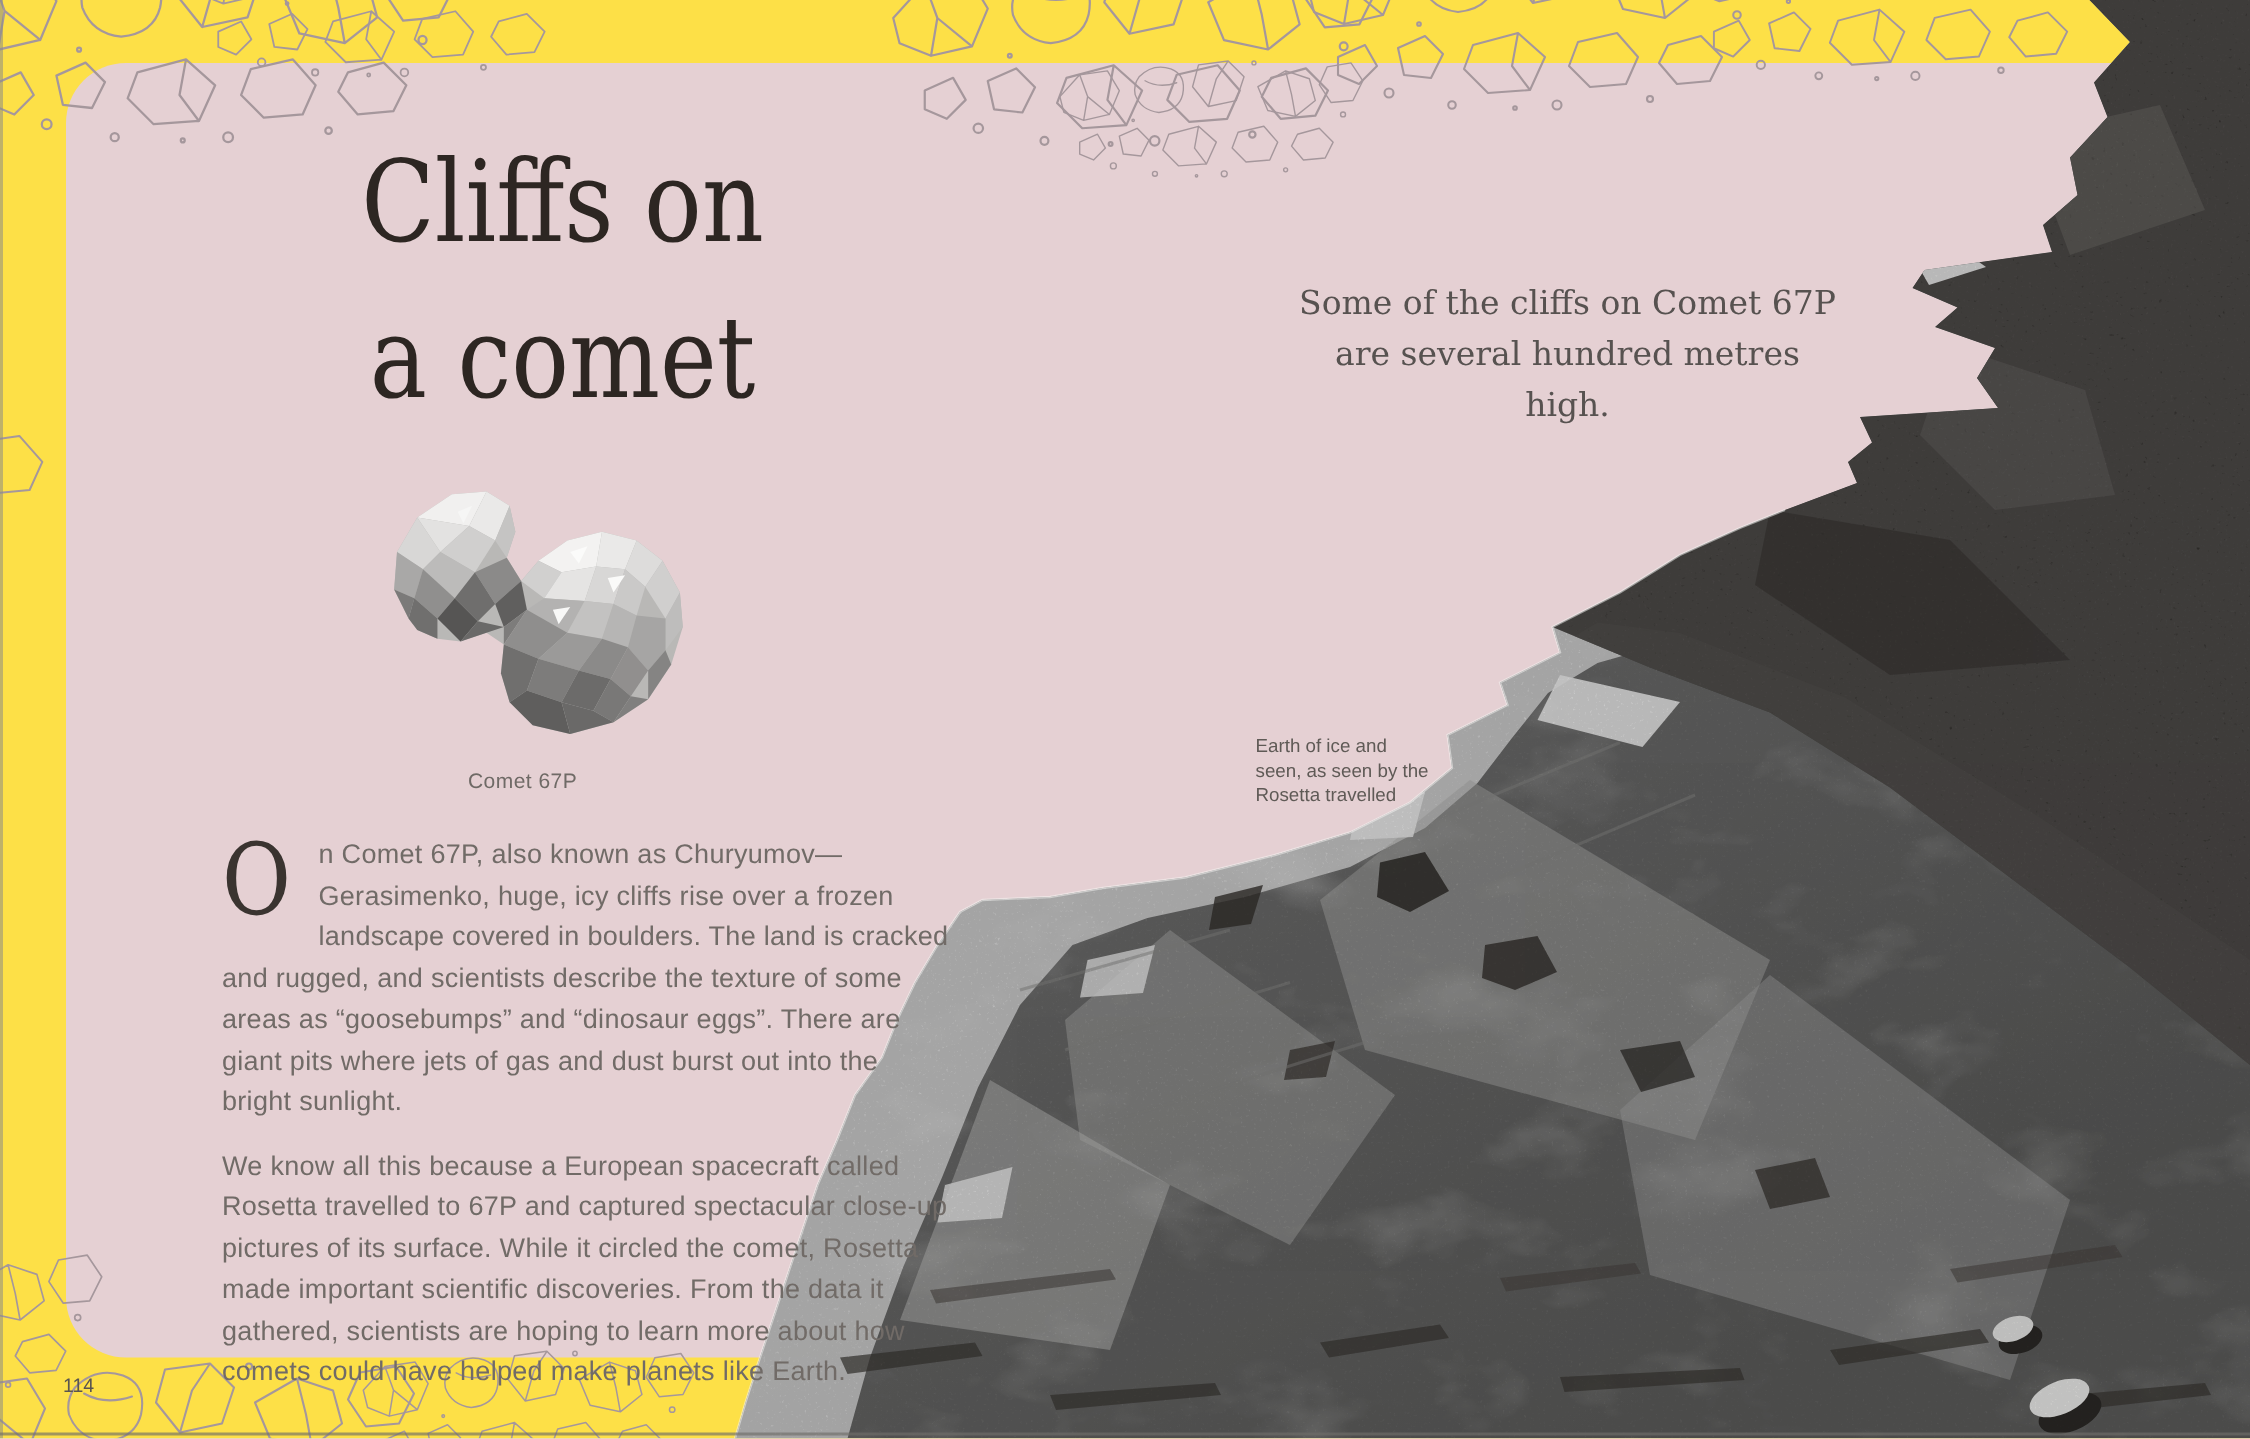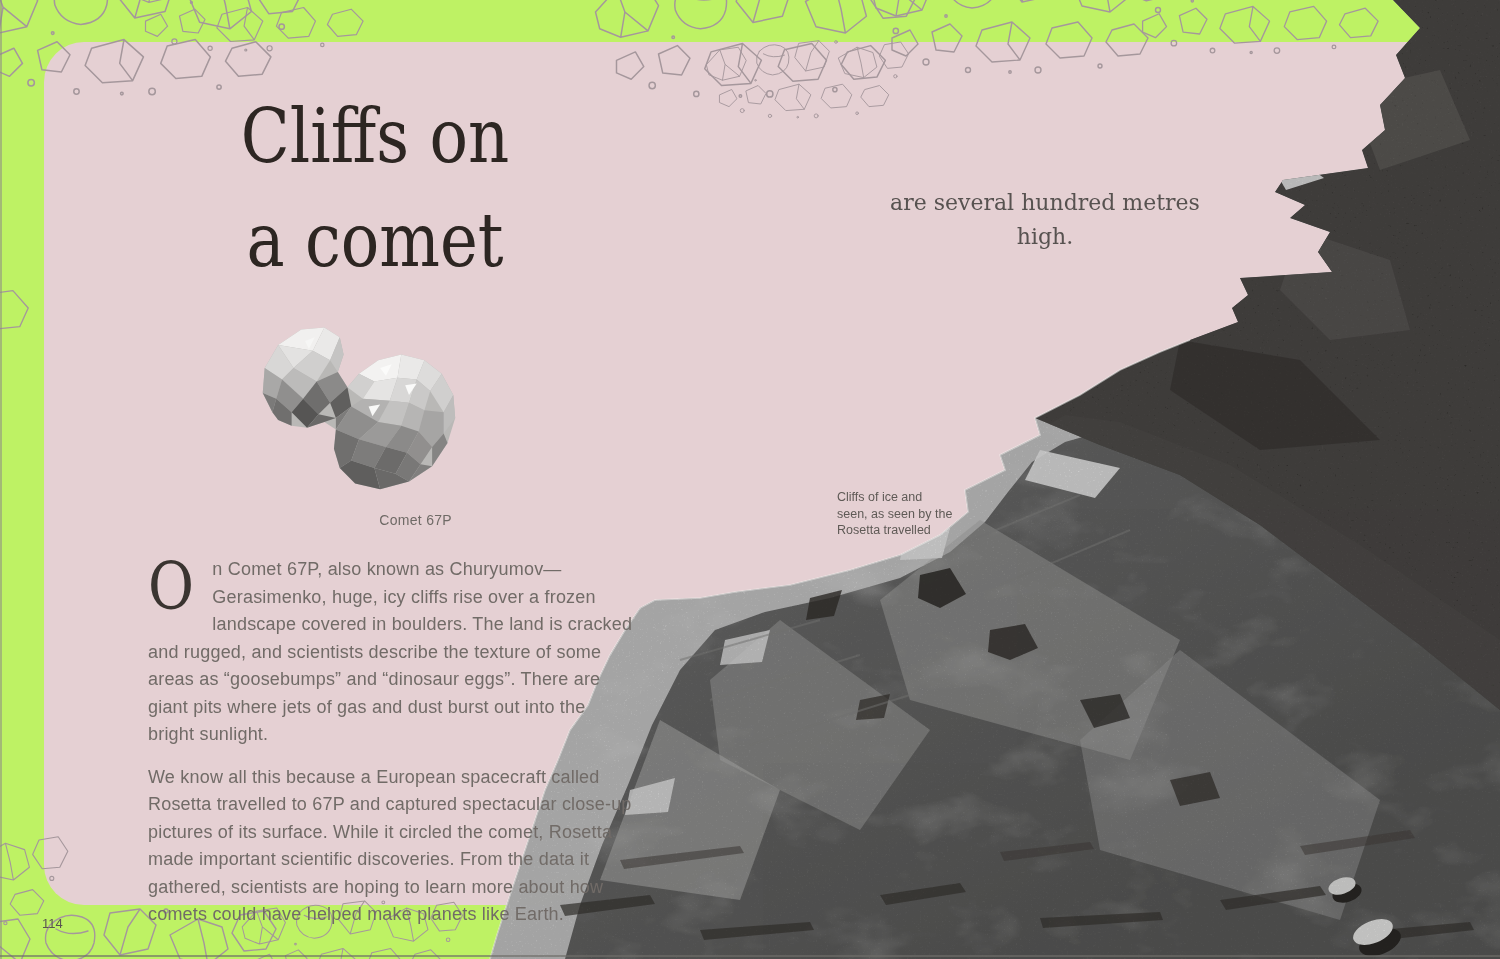--- a/index.html
+++ b/index.html
@@ -1,30 +1,30 @@
 <!DOCTYPE html>
 <html><head>
 <meta charset="utf-8">
 <style>
   html,body{margin:0;padding:0;}
   body{width:1500px;height:959px;overflow:hidden;background:#e9e4da;}
-  .stage{position:relative;width:1500px;height:959px;background:#bef264;overflow:hidden;
+  .stage{position:relative;width:1500px;height:959px;background:#fde047;overflow:hidden;
          font-family:"Liberation Sans",sans-serif;}
   .panel{position:absolute;left:44px;top:42px;right:0px;bottom:54px;background:#e5d0d3;
          border-radius:40px 6px 6px 40px;}
   .decor-svg{position:absolute;left:0;top:0;width:1500px;height:959px;pointer-events:none;}
   .decor-svg path,.decor-svg circle{stroke:#a5979c;stroke-width:1.4;fill:none;stroke-linejoin:round;stroke-linecap:round;}
   .photo-svg{position:absolute;left:480px;top:0;width:1020px;height:959px;}
   .title{position:absolute;left:140px;top:84px;width:470px;text-align:center;
          font-family:"DejaVu Serif",serif;font-weight:400;color:#2d2622;
          font-size:64px;line-height:88px;transform:scaleY(1.18);transform-origin:50% 0;}
   .quote{position:absolute;left:860px;top:186px;width:370px;text-align:center;
          font-family:"DejaVu Serif",serif;color:#575250;font-size:22px;line-height:34px;}
   .comet-art{position:absolute;left:252px;top:318px;width:213px;height:178px;}
-  .comet-cap{position:absolute;left:312px;top:512px;width:140px;text-align:right;
+  .comet-cap{position:absolute;left:312px;top:512px;width:140px;text-align:left;
              font-size:14px;color:#6f6a66;letter-spacing:.3px;}
   .photo-cap{position:absolute;left:837px;top:489px;width:130px;
              font-size:12.5px;line-height:16.5px;color:#5f5a56;}
   .bodytext{position:absolute;left:148px;top:556px;width:486px;
             font-size:18px;line-height:27.5px;color:#716b67;letter-spacing:.2px;}
   .bodytext p{margin:0 0 15px 0;}
   .dropcap{float:left;font-family:"DejaVu Serif",serif;font-weight:400;color:#3a3430;
            font-size:66px;line-height:55px;margin:3px 10px 0 0;transform:scaleX(.85);transform-origin:0 0;}
   .pagenum{position:absolute;left:42px;top:916px;font-size:13px;color:#5a5550;}
   .edge-left{position:absolute;left:0;top:0;width:2px;height:959px;background:#8d8a85;opacity:.55;}
@@ -148,20 +148,21 @@
 
     <polyline fill="none" stroke="#f6f6f4" stroke-width="1.6" opacity="0.5" points="710,340 680,352 640,370 600,395 555,418 560,435 520,455 525,470 485,490 488,512 460,535 420,555 370,570 310,585 255,592 220,598 175,600 160,608 145,630 130,655 118,680 108,705 90,730 78,760 65,790 55,820 45,850 35,880 25,910 17,935 10,959"></polyline>
   </svg>
 
   <div class="title">
     <div>Cliffs on</div>
     <div>a comet</div>
   </div>
 
   <div class="quote">
+    <div>Some of the cliffs on Comet 67P</div>
     <div>are several hundred metres high.</div>
   </div>
 
   <svg class="comet-art" viewBox="0 0 215 185" role="img">
     <polygon fill="#b9b8b6" points="18,98 8,78 10,52 24,28 48,12 72,10 88,20 92,38 86,56 96,72 108,58 128,44 152,38 176,44 194,58 206,80 208,104 200,130 184,154 160,170 130,178 104,172 88,156 82,136 84,116 72,108 54,114 38,112 24,106"></polygon>
 
     <polygon fill="#f1f0ef" points="24,28 48,12 72,10 60,34"></polygon>
     <polygon fill="#e3e2e1" points="24,28 60,34 40,52"></polygon>
     <polygon fill="#d8d7d6" points="10,52 24,28 40,52 28,64"></polygon>
     <polygon fill="#eae9e8" points="60,34 72,10 88,20 78,44"></polygon>
@@ -210,21 +211,21 @@
 
     <polygon fill="#fbfbfa" points="130,52 142,48 136,60"></polygon>
     <polygon fill="#fafaf9" points="156,70 168,68 160,80"></polygon>
     <polygon fill="#f8f8f7" points="118,92 130,90 122,102"></polygon>
     <polygon fill="#f6f6f5" points="52,24 62,20 56,32"></polygon>
   </svg>
 
   <div class="comet-cap">Comet 67P</div>
 
   <div class="photo-cap">
-    <div>Cliffs of ice and</div>
+    <div>Earth of ice and</div>
     <div>seen, as seen by the</div>
     <div>Rosetta travelled</div>
   </div>
 
   <div class="bodytext">
     <p><span class="dropcap">O</span><span>n Comet 67P, also known as Churyumov—Gerasimenko, huge, icy cliffs rise over a frozen landscape covered in boulders. The land is cracked and rugged, and scientists describe the texture of some areas as “goosebumps” and “dinosaur eggs”. There are giant pits where jets of gas and dust burst out into the bright sunlight.</span></p>
     <p>We know all this because a European spacecraft called Rosetta travelled to 67P and captured spectacular close-up pictures of its surface. While it circled the comet, Rosetta made important scientific discoveries. From the data it gathered, scientists are hoping to learn more about how comets could have helped make planets like Earth.</p>
   </div>
 
   <div class="pagenum">114</div>

